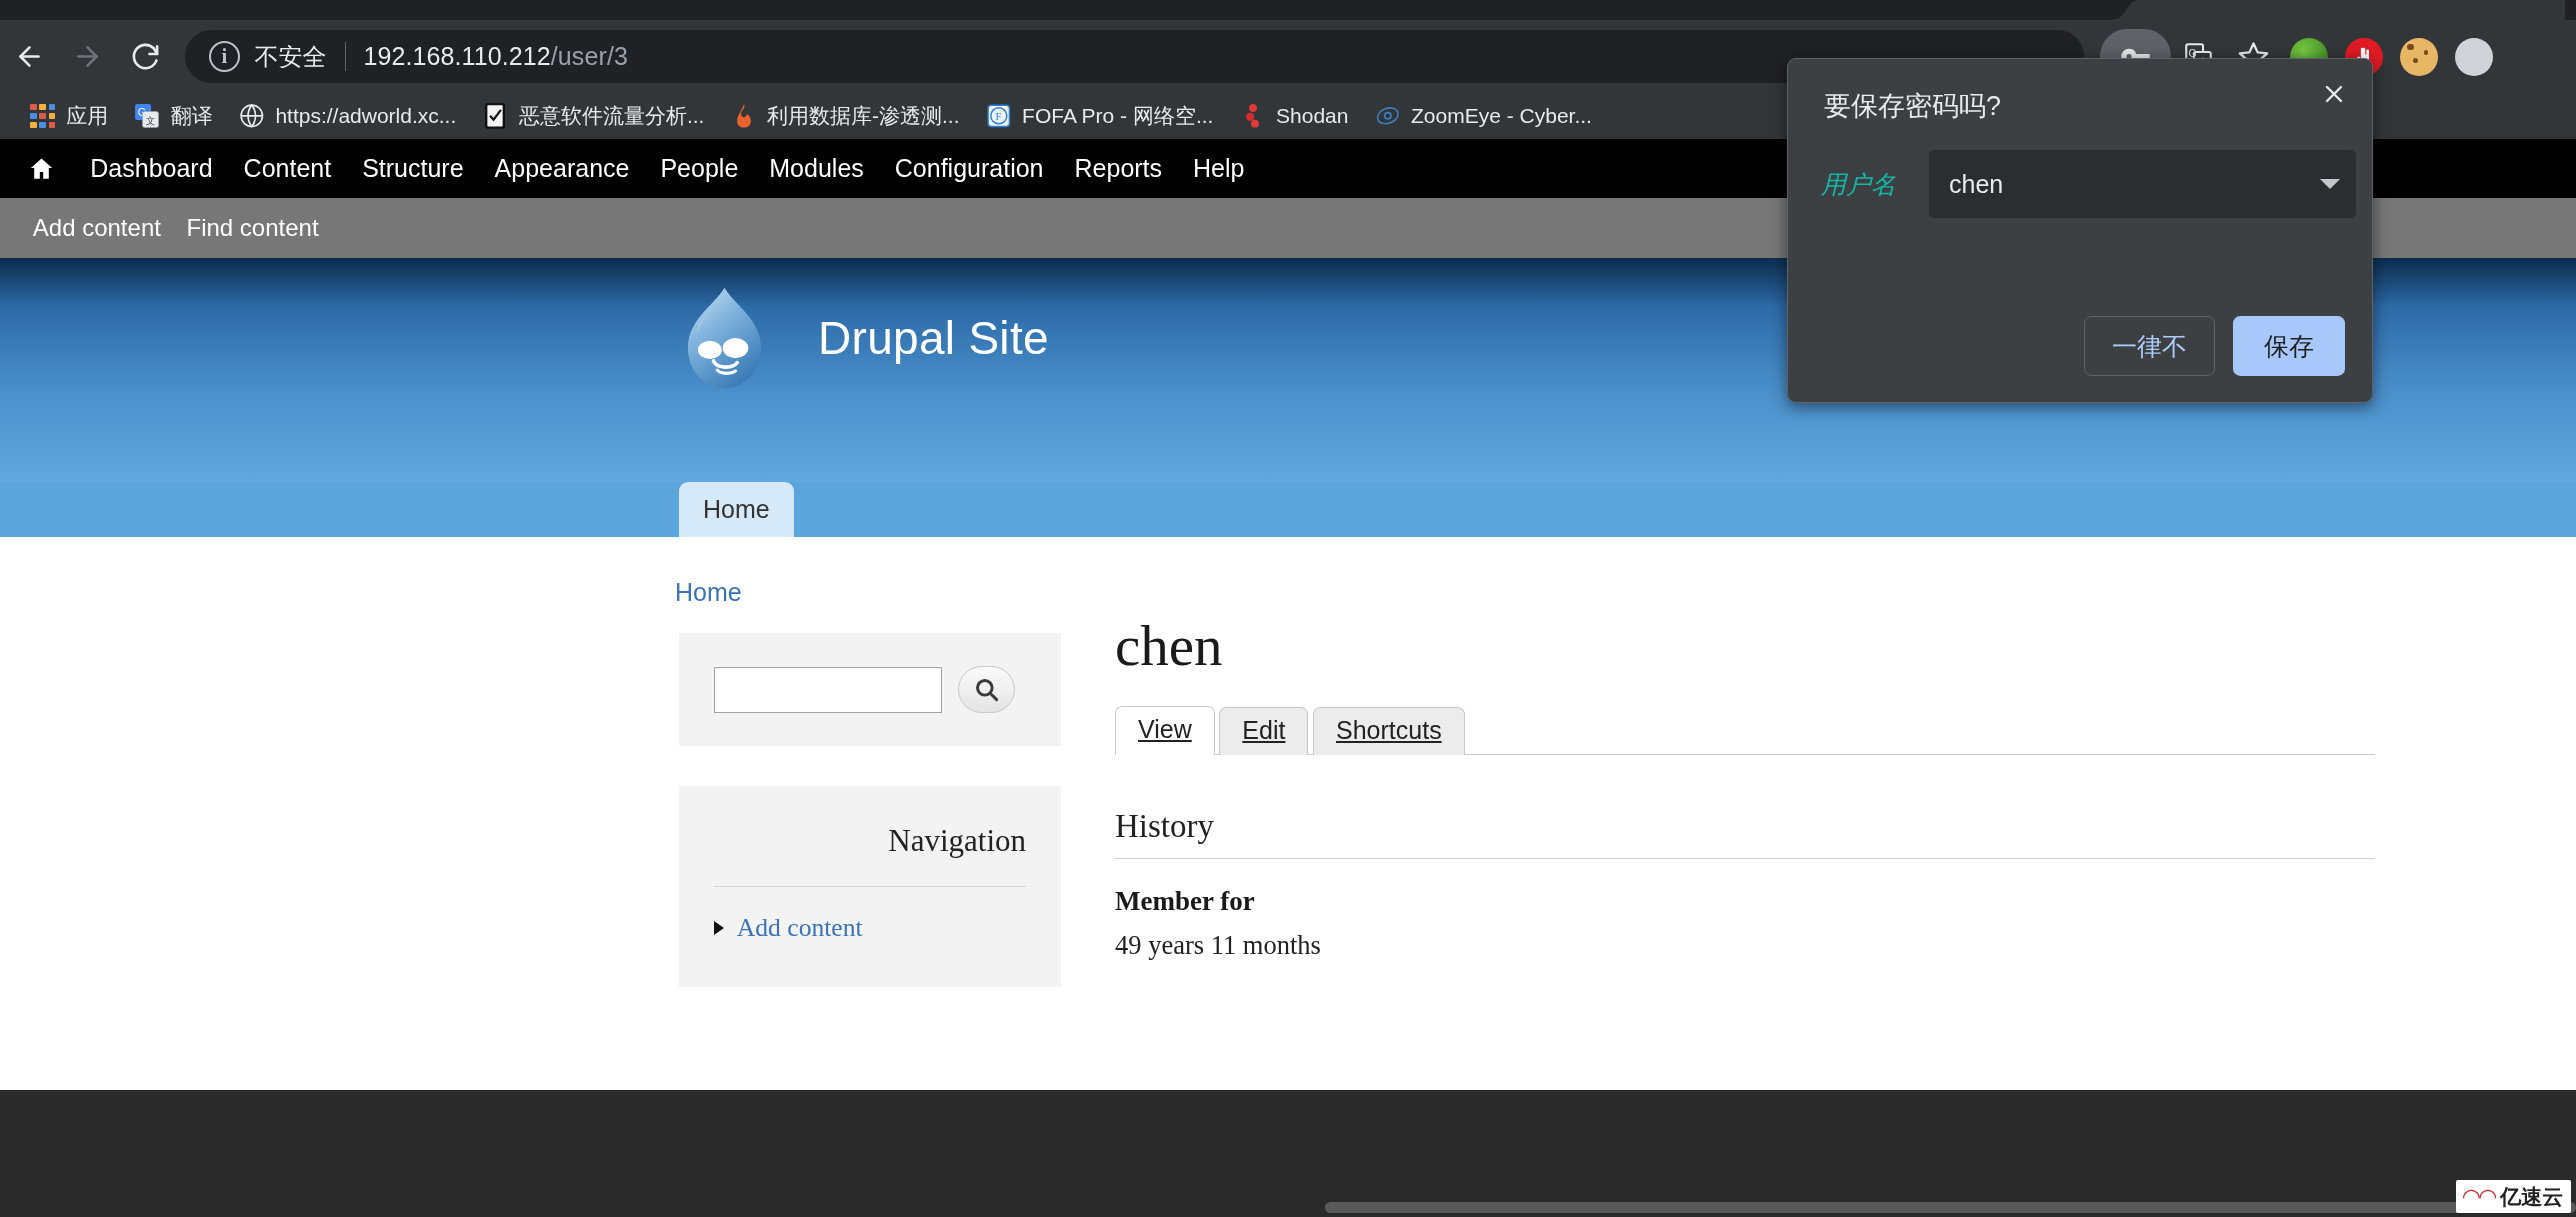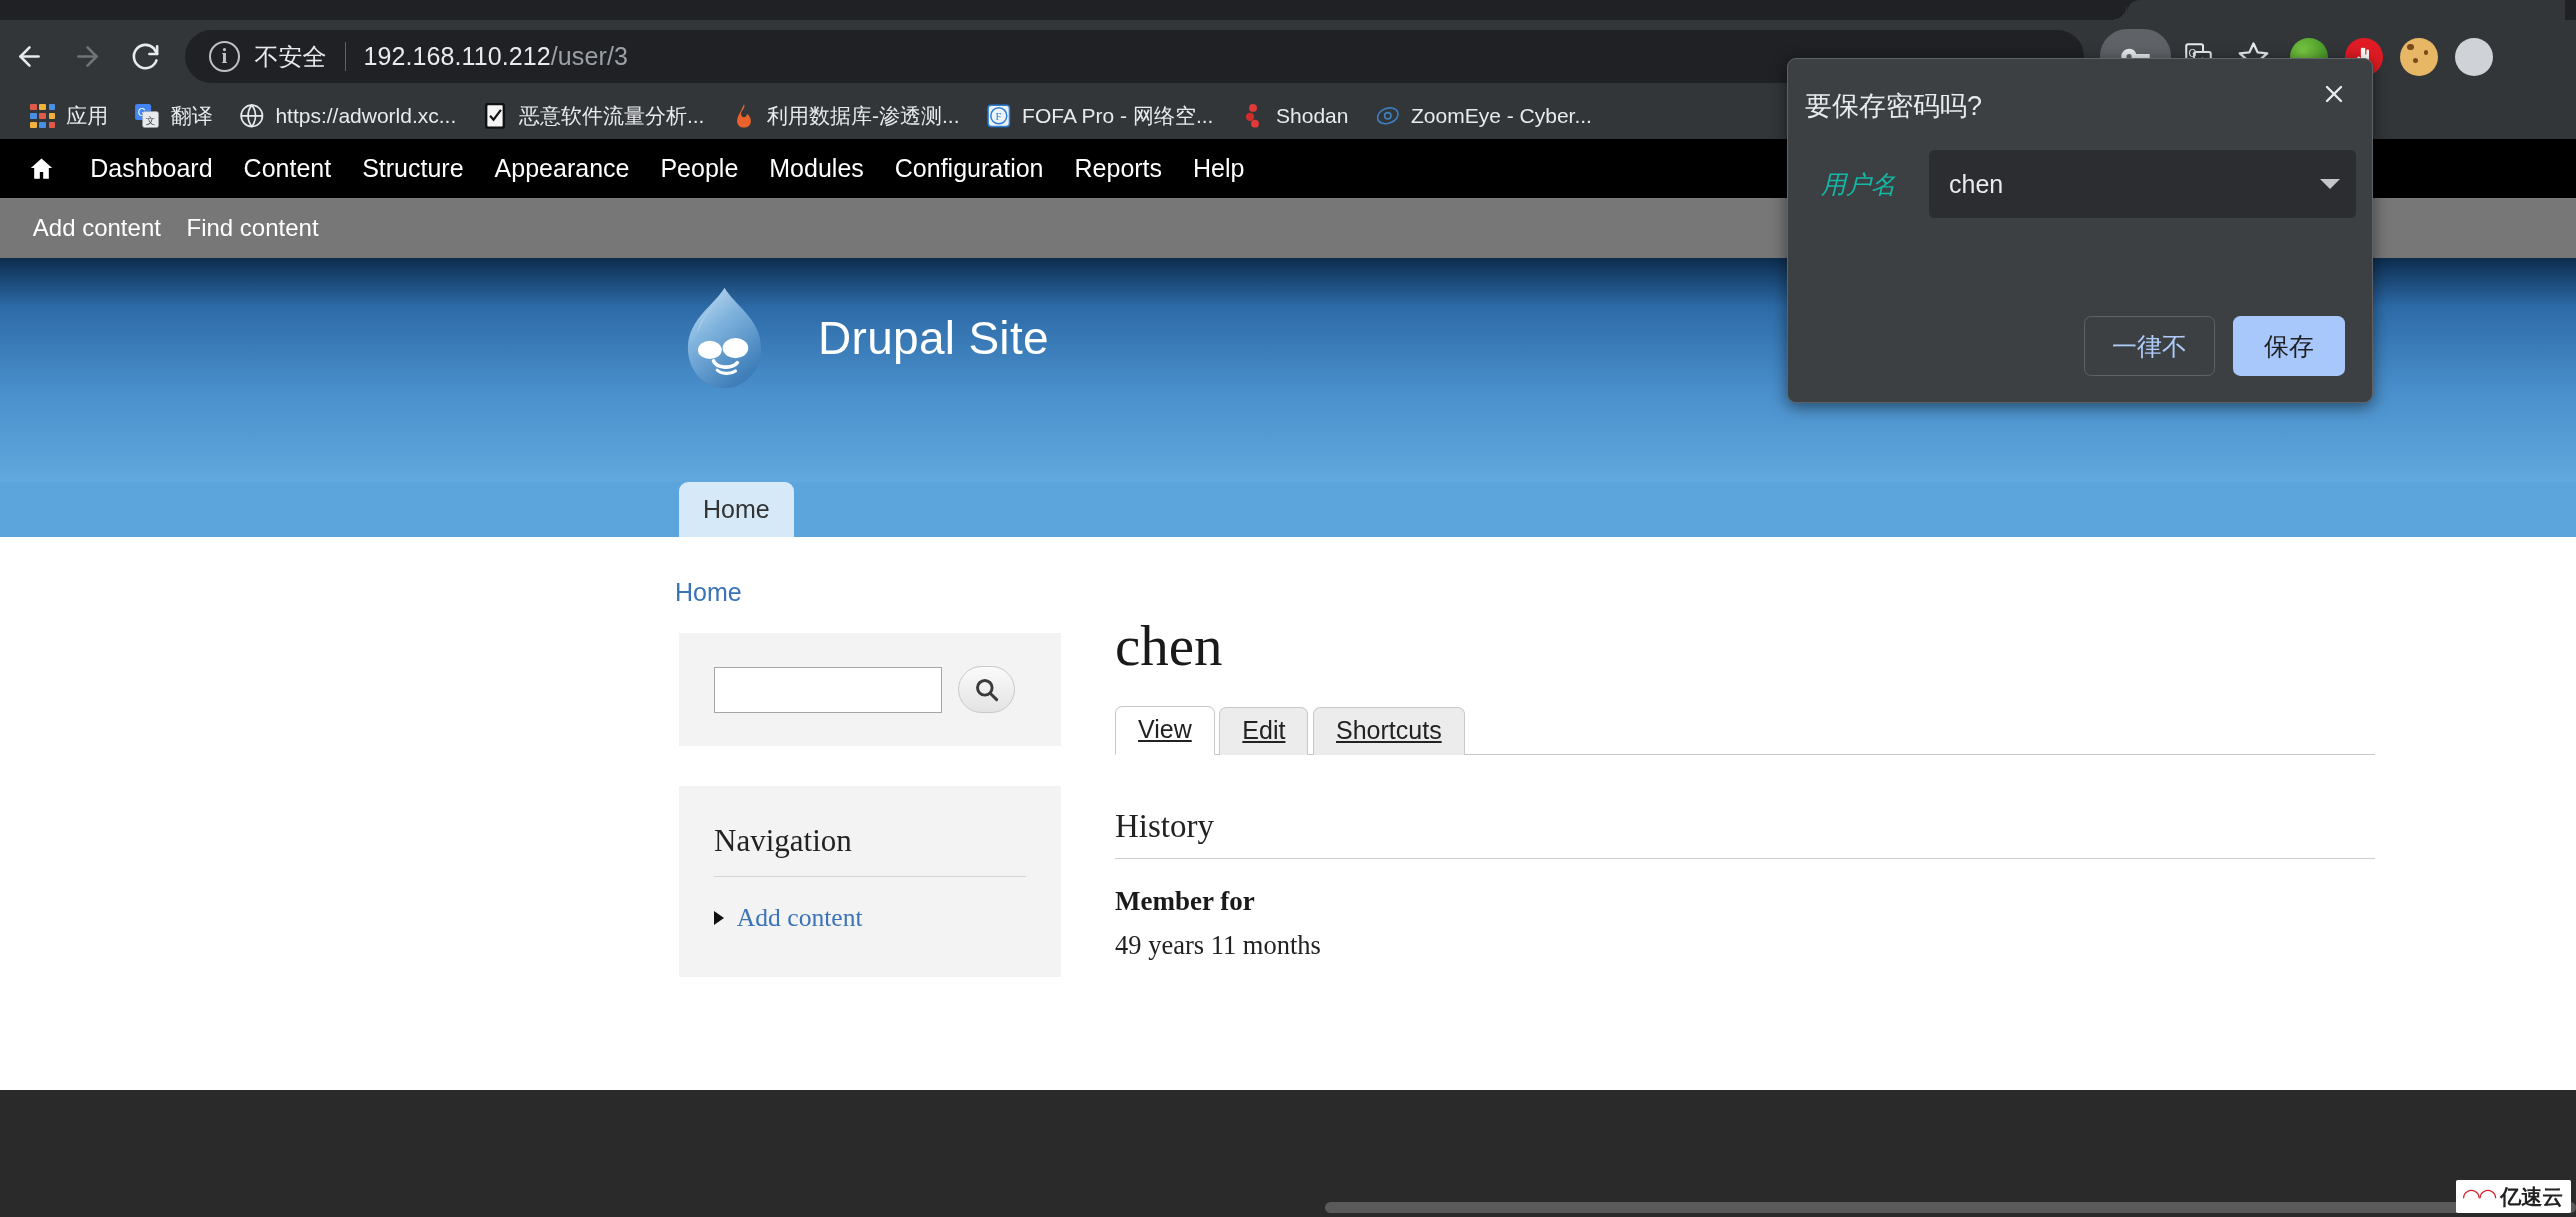--- a/index.html
+++ b/index.html
@@ -192,22 +192,23 @@
     width: 57px; height: 47px;
     border-radius: 24px;
     background: linear-gradient(to bottom,#fafafa,#e4e4e4);
     border: 0.9px solid #c8c8c8;
     display:flex; align-items:center; justify-content:center;
   }
   .nav-block { margin-top: 40px; padding: 37px 35px 44px 35px; }
   .nav-title {
     font-family: "Liberation Serif", serif;
     font-size: 31px; color: #222; font-weight: 400;
-    padding-bottom: 17px; border-bottom: 0.9px solid #d3d3d3;
+    padding-bottom: 27px; border-bottom: 0.9px solid #d3d3d3;
     margin: 0 0 25.6px 0;
+    text-align: right;
   }
   .nav-link { display:flex; align-items:center; font-size: 25.6px; color:#3b73b9;
     font-family: "Liberation Serif", serif; }
   .nav-link .caret {
     width:0;height:0;border-left:10px solid #111;border-top:7.3px solid transparent;border-bottom:7.3px solid transparent;
     margin-right: 12.8px;
   }
 
   .main-col { position:absolute; left: 1115px; top: 80px; width: 1260px; }
   .user-title {
@@ -266,21 +267,21 @@
     z-index: 50;
     color: #e8eaed;
   }
   .pb-close {
     position:absolute; right: 20px; top: 16.4px;
     width: 37px; height: 37px;
     display:flex; align-items:center; justify-content:center;
     color: #e8eaed; font-size: 29px; line-height: 1;
   }
   .pb-title {
-    position:absolute; left: 17px; top: 29px;
+    position:absolute; left: 36px; top: 29px;
     font-size: 27px; color: #e8eaed;
   }
   .pb-row { position:absolute; display:flex; align-items:center; }
   .pb-row.user { left: 33px; top: 91px; }
   .pb-row.pass { left: 33px; top: 172px; }
   .pb-label { width: 108px; font-size: 25px; color:#14b8a6; flex:0 0 auto;font-style:italic; }
   .pb-field {
     background: #2b2d30;
     border-radius: 5.5px;
     height: 68px;

